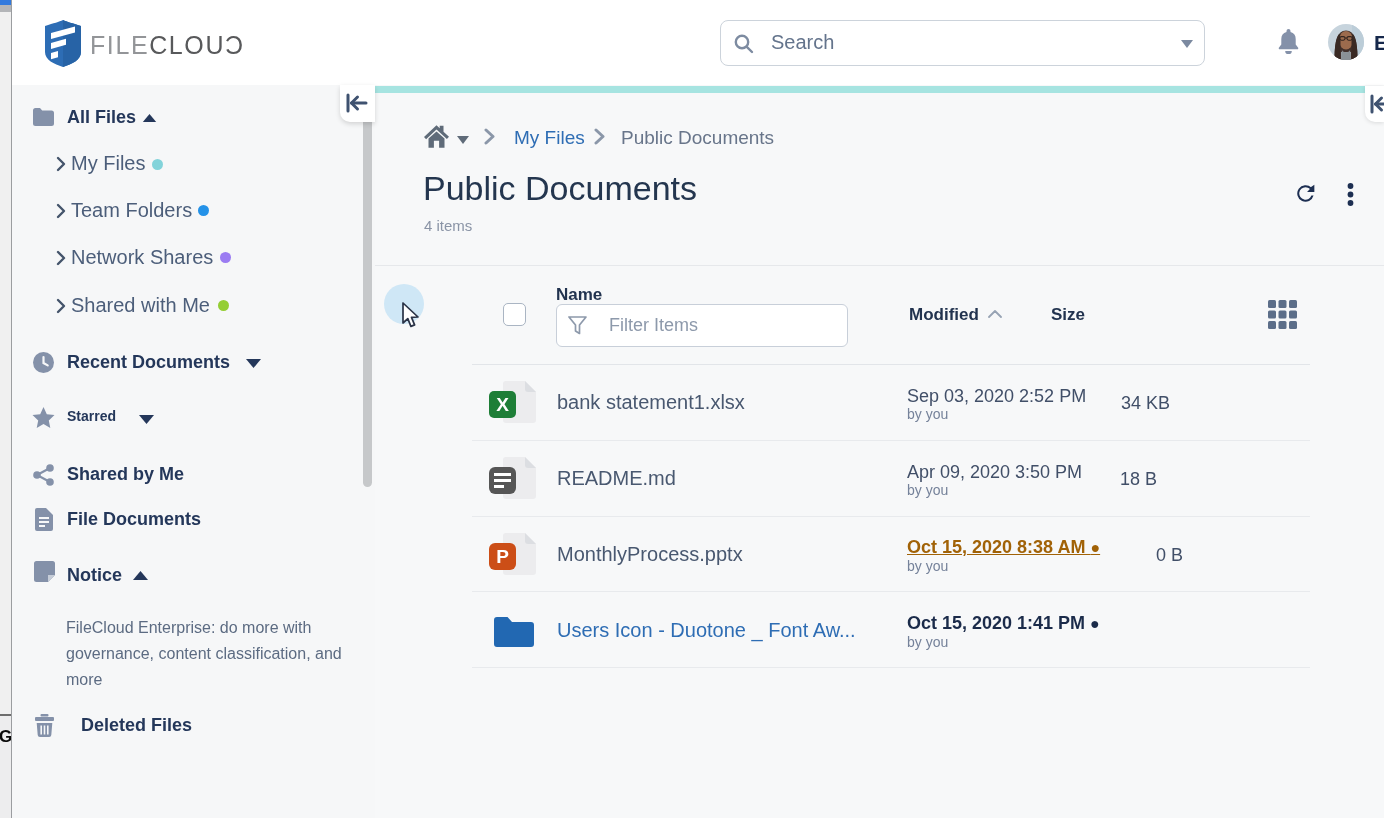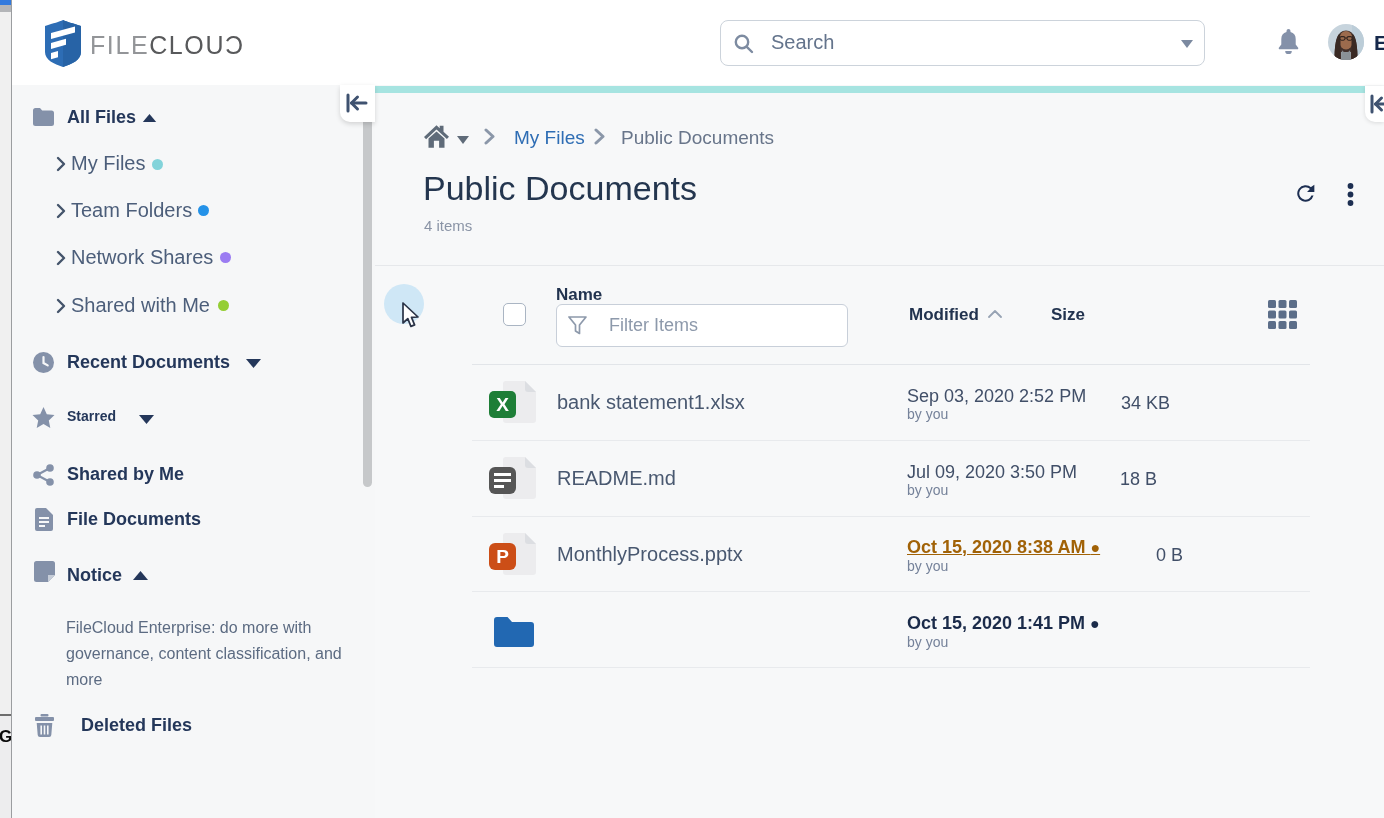--- a/index.html
+++ b/index.html
@@ -270,38 +270,39 @@
       <path d="M14 2 a3 3 0 0 1 3 -2 h19 l11 11 v28 a3 3 0 0 1 -3 3 h-27 a3 3 0 0 1 -3 -3 Z" fill="#ececee"></path>
       <path d="M36 0 l11 11 h-8 a3 3 0 0 1 -3 -3 Z" fill="#dcdee2"></path>
       <rect x="0" y="10" width="27" height="27" rx="6" fill="#565656"></rect>
       <g stroke="#fff" stroke-width="3">
           <line x1="5" y1="17.5" x2="22" y2="17.5"></line>
           <line x1="5" y1="23.5" x2="22" y2="23.5"></line>
           <line x1="5" y1="29.5" x2="15" y2="29.5"></line>
         </g>
     </svg>
     <div class="abs" style="left:182px;top:382px;font-size:20px;color:#495870;">README.md</div>
-    <div class="abs" style="left:532px;top:377px;font-size:18px;color:#414f68;">Jul 09, 2020 3:50 PM</div>
+    <div class="abs" style="left:532px;top:377px;font-size:18px;color:#414f68;">Apr 09, 2020 3:50 PM</div>
     <div class="abs" style="left:532px;top:397px;font-size:14px;color:#75829a;">by you</div>
     <div class="abs" style="left:745px;top:384px;font-size:18px;color:#414f68;">18 B</div>
 
     <svg class="abs" style="left:114px;top:448px" width="47" height="43" viewBox="0 0 47 43">
       <path d="M14 2 a3 3 0 0 1 3 -2 h19 l11 11 v28 a3 3 0 0 1 -3 3 h-27 a3 3 0 0 1 -3 -3 Z" fill="#ececee"></path>
       <path d="M36 0 l11 11 h-8 a3 3 0 0 1 -3 -3 Z" fill="#dcdee2"></path>
       <rect x="0" y="10" width="27" height="27" rx="6" fill="#cc4e17"></rect>
       <text x="13.5" y="30" font-size="19" font-weight="bold" fill="#fff" text-anchor="middle" font-family="Liberation Sans">P</text>
     </svg>
     <div class="abs" style="left:182px;top:458px;font-size:20px;color:#495870;">MonthlyProcess.pptx</div>
     <div class="abs" style="left:532px;top:452px;font-size:18px;font-weight:bold;color:#a16207;text-decoration:underline;">Oct 15, 2020 8:38 AM <span style="font-size:16px;">●</span></div>
     <div class="abs" style="left:532px;top:473px;font-size:14px;color:#75829a;">by you</div>
     <div class="abs" style="left:781px;top:460px;font-size:18px;color:#414f68;">0 B</div>
 
     <svg class="abs" style="left:119px;top:532px" width="40" height="30" viewBox="0 0 40 30" fill="#2268b2">
       <path d="M0 3 A3 3 0 0 1 3 0 H13.5 L18 5 H37 A3 3 0 0 1 40 8 V27 A3 3 0 0 1 37 30 H3 A3 3 0 0 1 0 27 Z"></path>
     </svg>
+    <div class="abs" style="left:182px;top:534px;font-size:20px;color:#2e6db4;">Users Icon - Duotone _ Font Aw...</div>
     <div class="abs" style="left:532px;top:528px;font-size:18px;font-weight:bold;color:#1b2b4a;">Oct 15, 2020 1:41 PM <span style="font-size:16px;">●</span></div>
     <div class="abs" style="left:532px;top:549px;font-size:14px;color:#75829a;">by you</div>
   </div>
 
   <div class="abs" style="left:328px;top:85px;width:35px;height:37px;background:#fff;border-radius:0 0 0 10px;box-shadow:0 2px 5px rgba(0,0,0,0.15);"></div>
   <svg class="abs" style="left:334px;top:93px" width="22" height="20" viewBox="0 0 22 20">
       <g stroke="#3f5270" stroke-width="3" fill="none" stroke-linecap="round">
         <line x1="2" y1="2" x2="2" y2="18"></line>
         <line x1="5.5" y1="10" x2="20" y2="10"></line>
         <path d="M11.5 4 L5.5 10 L11.5 16" stroke-linejoin="round"></path>

